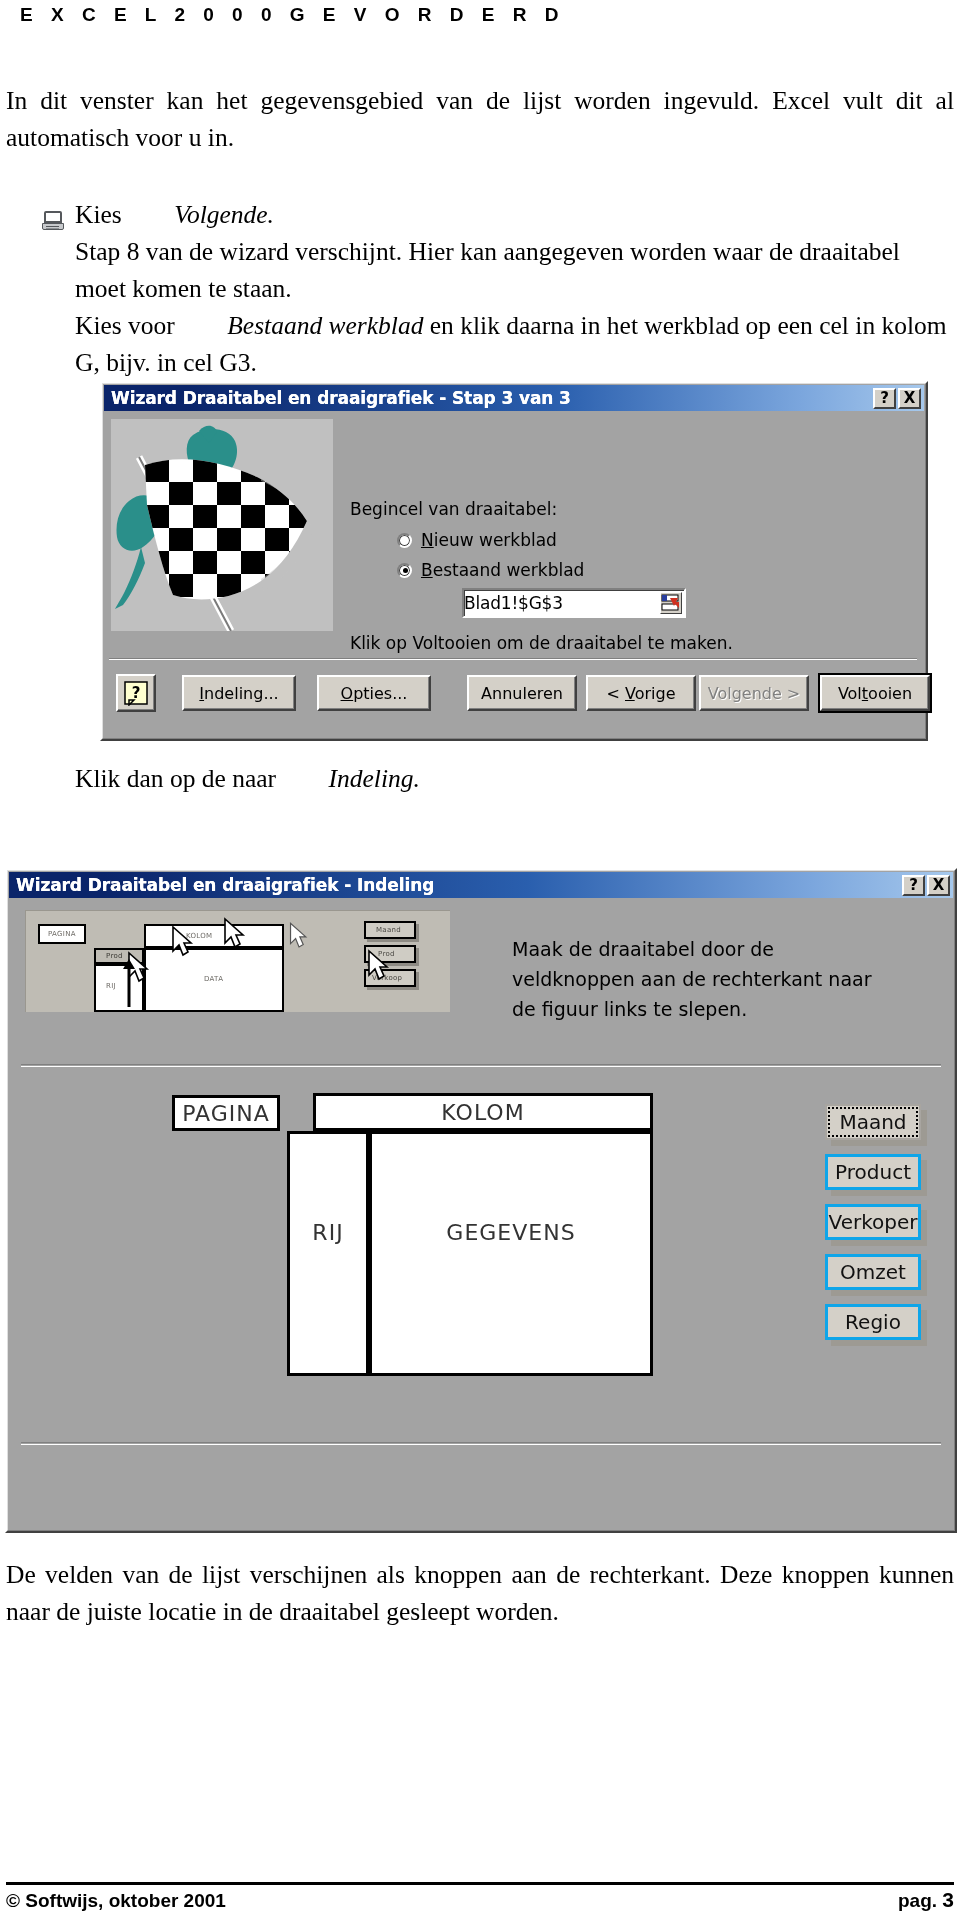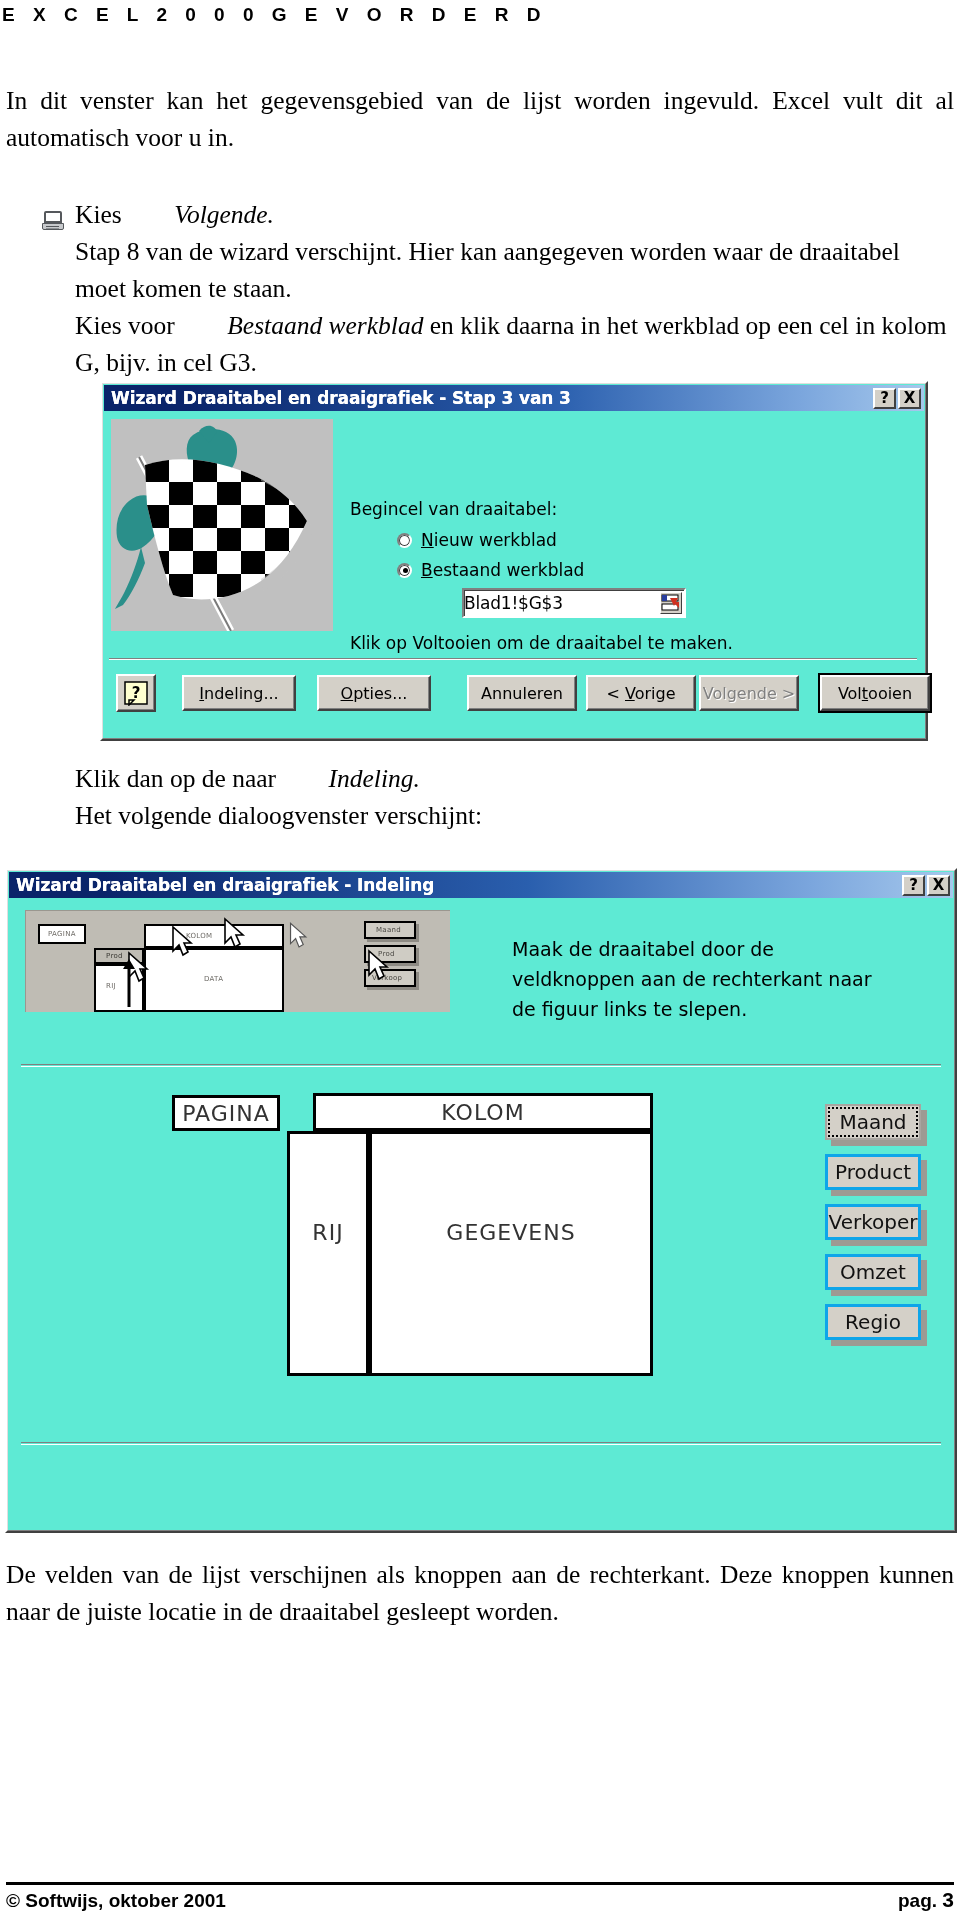--- a/index.html
+++ b/index.html
@@ -13,21 +13,21 @@
   }
 
   
   .page-header {
     position:absolute; left:0; top:4px; width:960px;
     font-family:"Liberation Sans", sans-serif;
     font-weight:bold;
     font-size:19px;
     letter-spacing:6.5px;
     color:#000;
-    padding-left:2px;
+    padding-left:20px;
   }
 
   
   .para {
     position:absolute;
     font-family:"Liberation Serif", serif;
     font-size:25.5px;
     line-height:37px;
     color:#000;
   }
@@ -68,21 +68,21 @@
     position:absolute; left:6px; top:1888px; width:948px;
     display:flex; justify-content:space-between; align-items:baseline;
     font-family:"Liberation Sans", sans-serif;
     font-size:19px; font-weight:bold; color:#000;gap:45px;
   }
   .footer .pg strong { font-size:21px; }
 
   
   .dlg {
     position:absolute;
-    background:#5eead4;
+    background:#a3a3a3;
     border-top:2px solid #ffffff;
     border-left:2px solid #ffffff;
     border-right:2px solid #404040;
     border-bottom:2px solid #404040;
     font-family:"DejaVu Sans", sans-serif;
   }
   .dlg-inner-bevel{
     position:absolute; inset:0;
     border-top:1px solid #dfdfdf; border-left:1px solid #dfdfdf;
     border-right:1px solid #808080; border-bottom:1px solid #808080;
@@ -193,21 +193,21 @@
     position:absolute; left:7px; top:275px; width:808px; height:2px;
     border-top:1px solid #808080; border-bottom:1px solid #ffffff;
   }
   #dlg1 .helpbtn{
     position:absolute; left:14px; top:291px; width:40px; height:38px;
   }
   #dlg1 .b-indeling { position:absolute; left:80px;  top:292px; width:114px; height:36px; }
   #dlg1 .b-opties   { position:absolute; left:215px; top:292px; width:114px; height:36px; }
   #dlg1 .b-annul    { position:absolute; left:365px; top:292px; width:110px; height:36px; }
   #dlg1 .b-vorige   { position:absolute; left:484px; top:292px; width:110px; height:36px;justify-content:center; }
-  #dlg1 .b-volgende { position:absolute; left:597px; top:292px; width:100px; height:36px; }
+  #dlg1 .b-volgende { position:absolute; left:597px; top:292px; width:110px; height:36px; }
   #dlg1 .b-voltooi  { position:absolute; left:718px; top:292px; width:110px; height:36px; }
 
   
   #dlg2 { left:5px; top:868px; width:952px; height:665px; }
 
   #dlg2 .thumb {
     position:absolute; left:18px; top:40px; width:425px; height:102px;
     background:#bfbcb4;
     border-top:1px solid #9a978f; border-left:1px solid #9a978f;
   }
@@ -409,21 +409,20 @@
       <span>Volgende &gt;</span>
     </div>
   <div class="btn b-voltooi default">
       <span class="inb"></span>
       <span>Vol<span class="und">t</span>ooien</span>
     </div>
 </div>
 
 <div class="para mid-text">
   <span>Klik dan op de naar </span><span class="ital">Indeling.</span><br>
-  <span>Het volgende dialoogvenster verschijnt:</span>
 </div>
 
 <div class="dlg" id="dlg2">
   <div class="dlg-inner-bevel"></div>
 
   <div class="titlebar">
     <span class="ttl">Wizard Draaitabel en draaigrafiek - Indeling</span>
     <span class="tb-spacer"></span>
     <div class="tb-btn">?</div>
     <div class="tb-btn">X</div>

